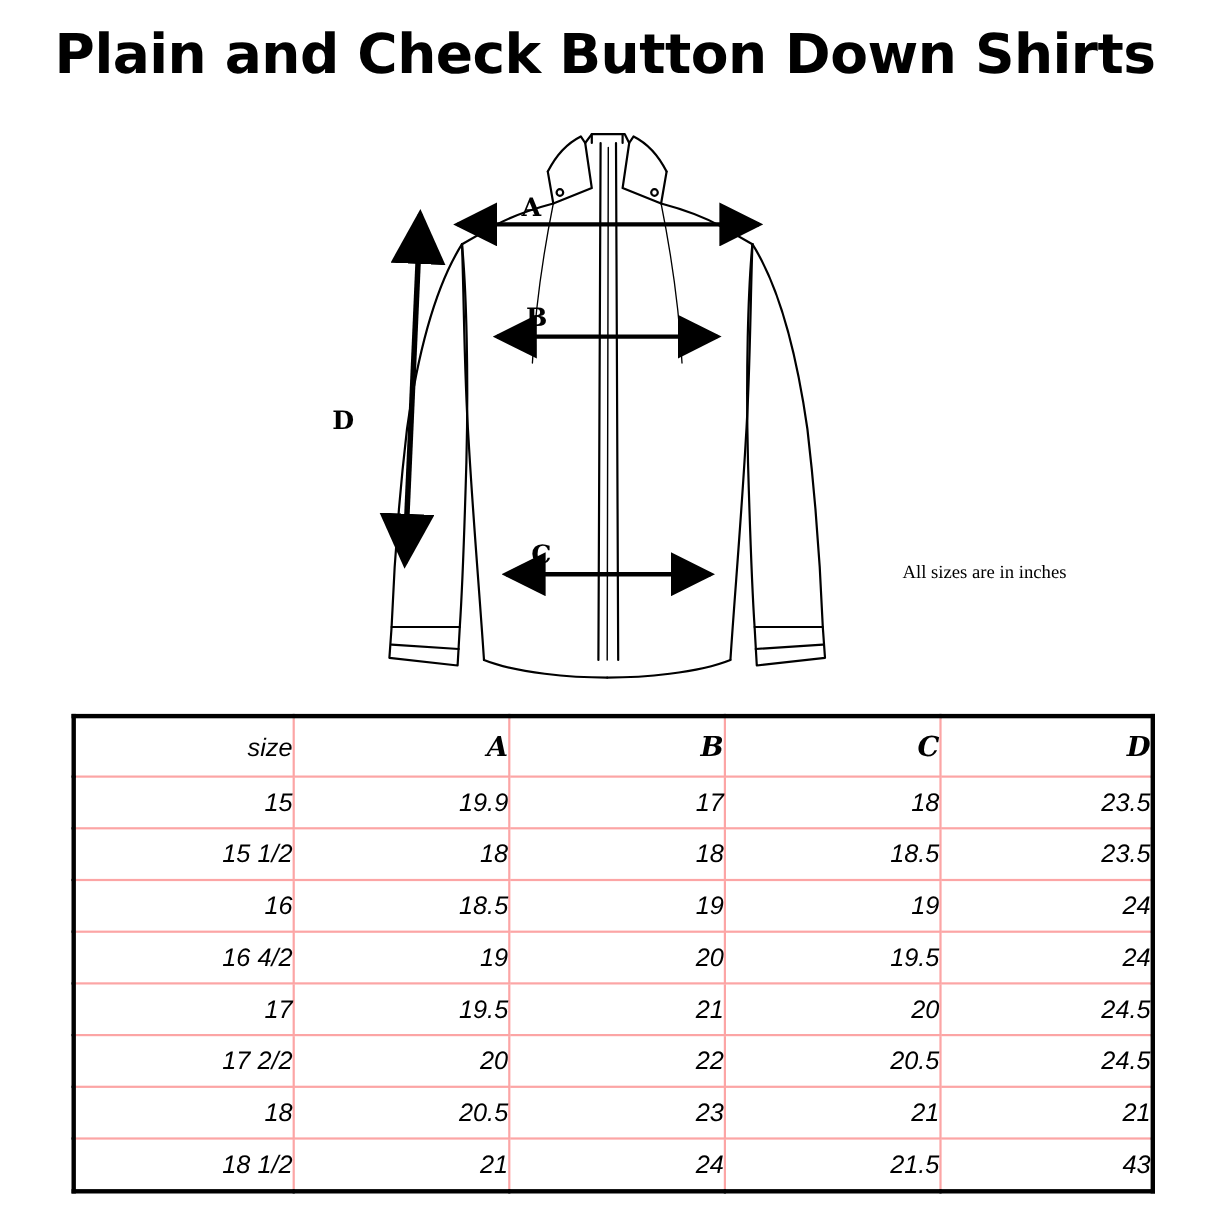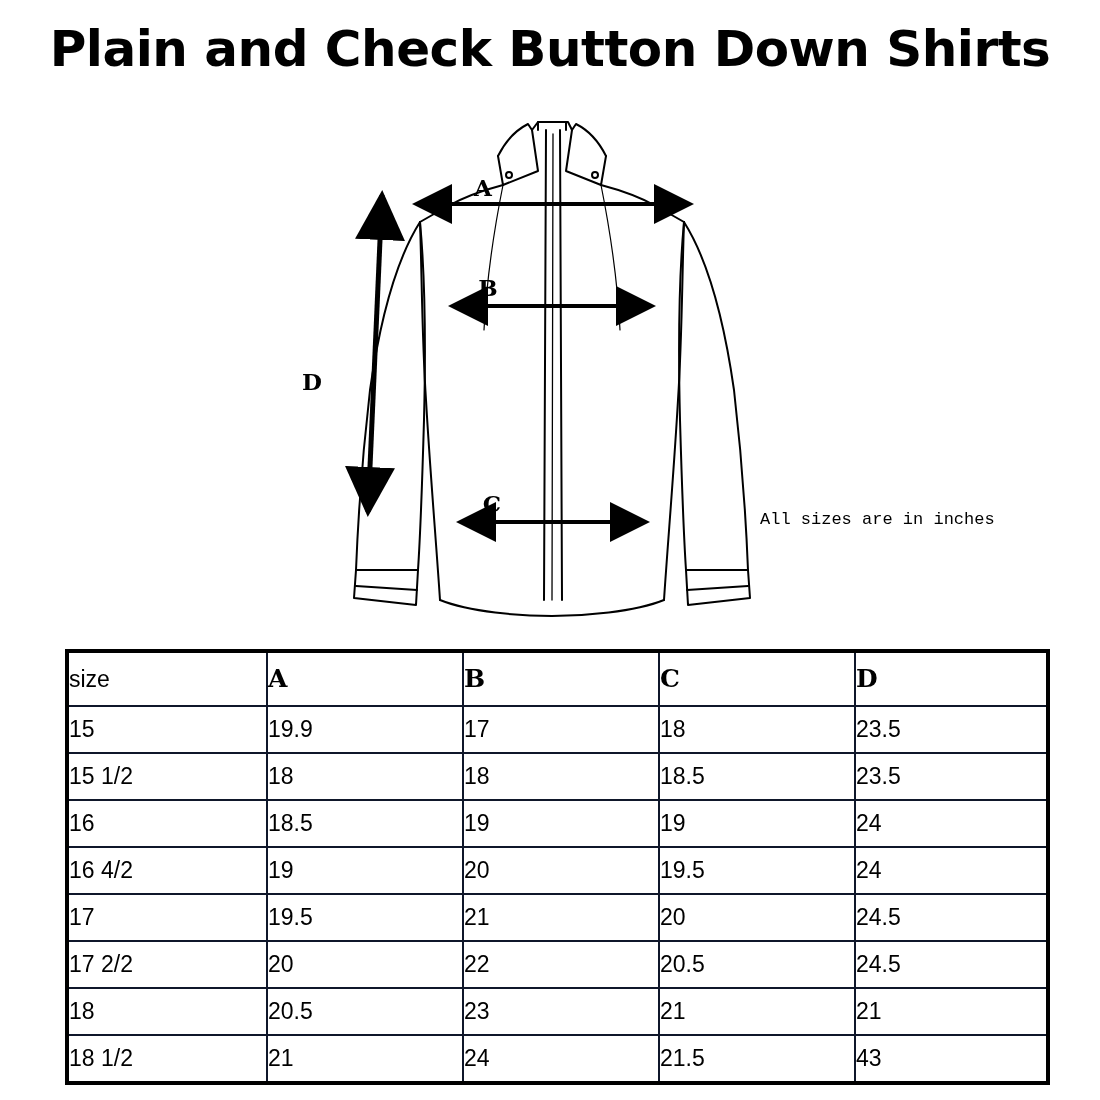--- a/index.html
+++ b/index.html
@@ -48,47 +48,49 @@
   #diagram svg {
     display: block;
   }
 
   
   #note {
     position: absolute;
     left: 760px;
     top: 508px;
     width: 270px;
-    font-family: Liberation Mono, monospace;
+    text-align: center;
+    font-family: Liberation Serif, serif;
     font-size: 17px;
     line-height: 1.45;
   }
 
   
   #size-table-wrap {
     position: absolute;
     left: 65px;
     top: 649px;
     width: 985px;
   }
   table.size-table {
     border-collapse: collapse;
     width: 985px;
     table-layout: fixed;
     font-family: "DejaVu Serif", serif;
   }
   table.size-table th,
   table.size-table td {
-    border: 2px solid #0f172a;
-    text-align: left;
+    border: 2px solid #fca5a5;
+    text-align: right;
     font-size: 23px;
     font-weight: normal;
     height: 45px;
     padding: 0;
     line-height: 45px;
+    font-style: italic;
   }
   table.size-table thead th {
     height: 52px;
     line-height: 52px;
     font-size: 24px;
   }
   table.size-table thead th.col-size {
     font-family: "Liberation Sans", sans-serif;
     font-size: 23px;
   }

